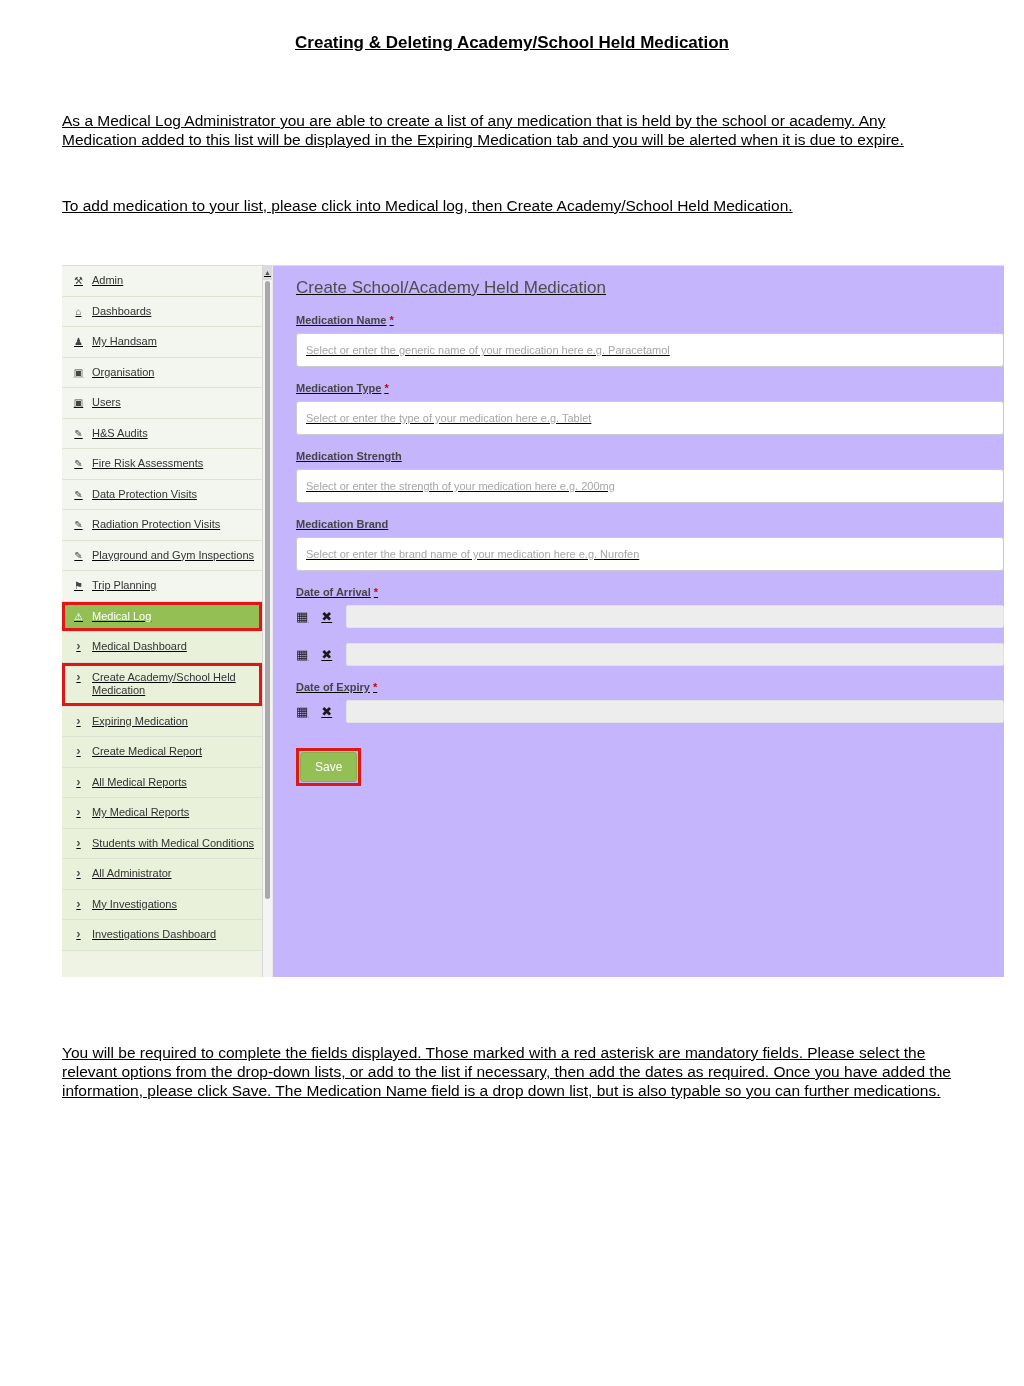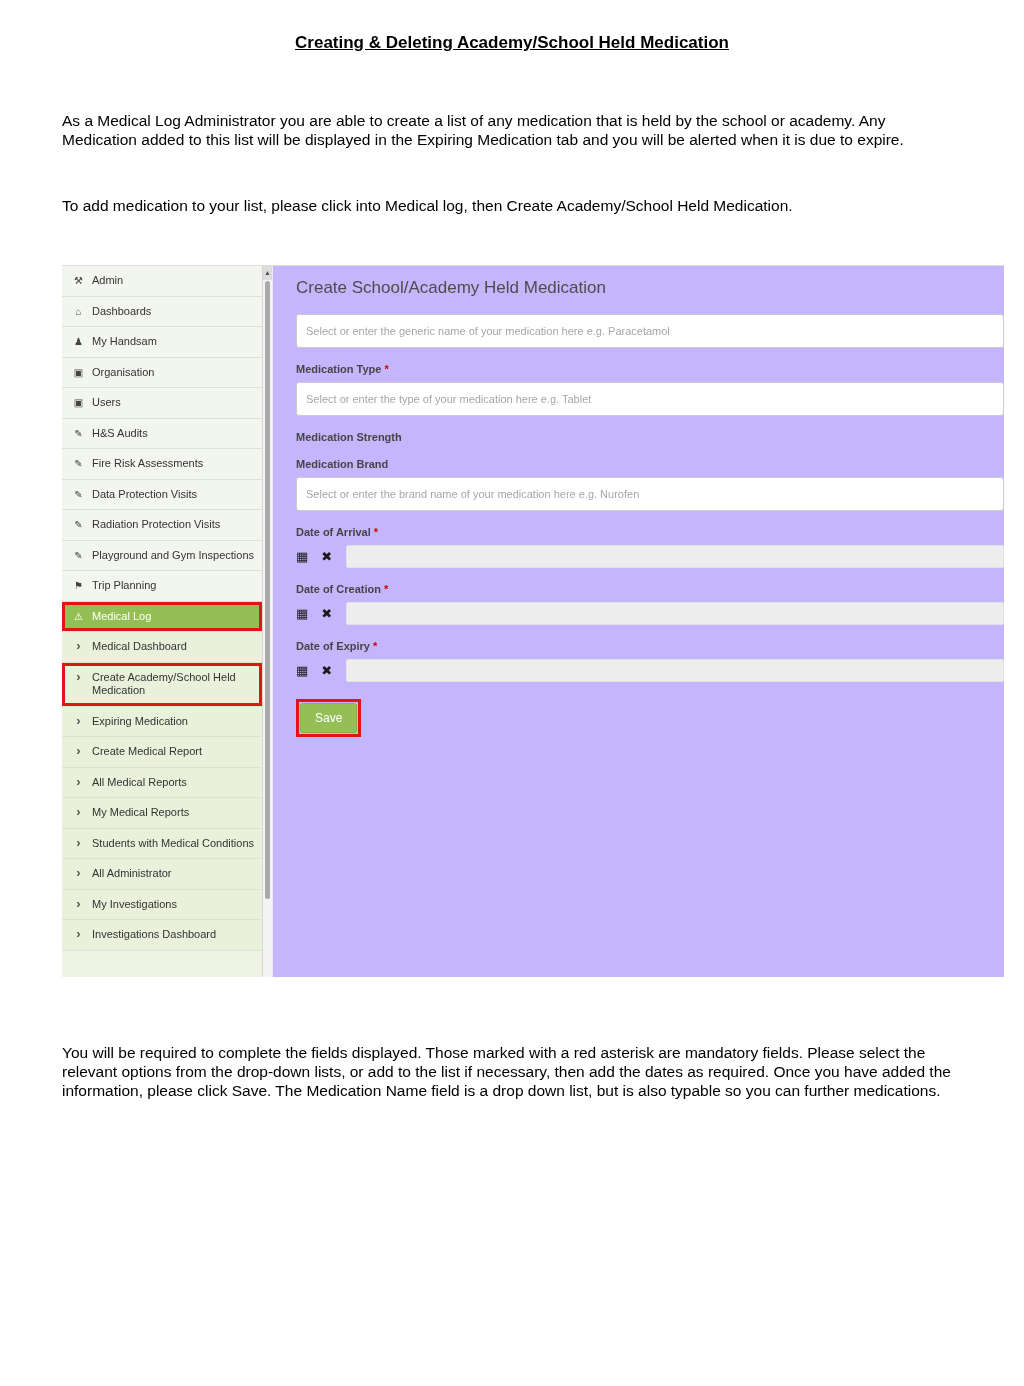--- a/index.html
+++ b/index.html
@@ -3,21 +3,21 @@
 <meta charset="utf-8">
 <style>
   html, body { margin: 0; padding: 0; }
   * { box-sizing: border-box; }
   body {
     width: 1024px; height: 1386px;
     background: #ffffff;
     font-family: "Liberation Sans", sans-serif;
     color: #000;
   }
-  .doc { position: relative; width: 1024px; height: 1130px; overflow: hidden; }
+  .doc { position: relative; width: 1024px; height: 1130px; overflow: hidden; text-decoration: underline; }
 
   
   .title { padding-top: 33px; text-align: center; font-size: 17px; font-weight: bold; }
   .title .tt { text-decoration: underline; }
   .para { margin: 0 0 0 62px; width: 897px; font-size: 15.5px; line-height: 19px; }
   .p1 { margin-top: 58px; }
   .p2 { margin-top: 47px; }
   .p3 { margin-top: 66px; }
 
   
@@ -48,21 +48,21 @@
   .flabel { font-size: 11px; font-weight: bold; color: #454545; margin-bottom: 7px; }
   .req { color: #cc0000; margin-left: 3px; }
   .tinput { display: block; width: 100%; height: 25px; border: 1px solid #ccc; border-radius: 3px;
             padding: 16px 9px; font-size: 11px; color: #333; font-family: inherit; outline: none; background: #fff; }
   .tinput::placeholder { color: #a6a6a6; opacity: 1; }
   .daterow { display: flex; align-items: center; }
   .dicon { font-size: 13px; color: #1a1a1a; margin-right: 13px; cursor: pointer; line-height: 1; }
   .dinput { flex: 1; height: 23px; background: #ededed; border: 1px solid #e2e2e2; border-radius: 2px; margin-left: 1px; outline: none; }
   .tarea { display: block; width: 100%; height: 110px; border: 1px solid #ccc; border-radius: 3px;
            resize: none; outline: none; font-family: inherit; background: #fff; }
-  .savewrap { display: inline-block; border: 3px solid var(--hl, #e01616); padding: 1px; margin-top: 2px; }
+  .savewrap { display: inline-block; border: 3px solid var(--hl, #e01616); padding: 1px; margin-top: 10px; }
   .savebtn { display: block; background: var(--accent, #94bf55); color: #fff; border: 1px solid #86b04a;
              border-radius: 3px; font-size: 12px; font-family: inherit; padding: 7px 14px; cursor: pointer; }
 </style>
 </head>
 <body>
 
 <div class="doc">
 
   <div class="title">
     <span class="tt">Creating &amp; Deleting Academy/School Held Medication</span>
@@ -167,43 +167,44 @@
 
     <div class="vscroll">
       <div class="vs-arrow">▲</div>
       <div class="vs-thumb"></div>
     </div>
 
     <div class="formpanel">
       <div class="form-title">Create School/Academy Held Medication</div>
       <div id="fields">
           <div class="field">
+            <div class="flabel">Medication Name<span class="req">*</span></div>
             <input class="tinput" placeholder="Select or enter the generic name of your medication here e.g. Paracetamol" style="">
           </div>
           <div class="field">
             <div class="flabel">Medication Type<span class="req">*</span></div>
             <input class="tinput" placeholder="Select or enter the type of your medication here e.g. Tablet" style="">
           </div>
           <div class="field">
             <div class="flabel">Medication Strength</div>
+            <input class="tinput" placeholder="Select or enter the strength of your medication here e.g. 200mg" style="">
           </div>
           <div class="field">
             <div class="flabel">Medication Brand</div>
             <input class="tinput" placeholder="Select or enter the brand name of your medication here e.g. Nurofen" style="">
           </div>
           <div class="field">
             <div class="flabel">Date of Arrival<span class="req">*</span></div>
             <div class="daterow">
               <span class="dicon">▦</span>
               <span class="dicon">✖</span>
               <input class="dinput" readonly="" style="">
             </div>
           </div>
           <div class="field">
-            <div class="flabel">Date of Creation<span class="req">*</span></div>
             <div class="daterow">
               <span class="dicon">▦</span>
               <span class="dicon">✖</span>
               <input class="dinput" readonly="" style="">
             </div>
           </div>
           <div class="field">
             <div class="flabel">Date of Expiry<span class="req">*</span></div>
             <div class="daterow">
               <span class="dicon">▦</span>

